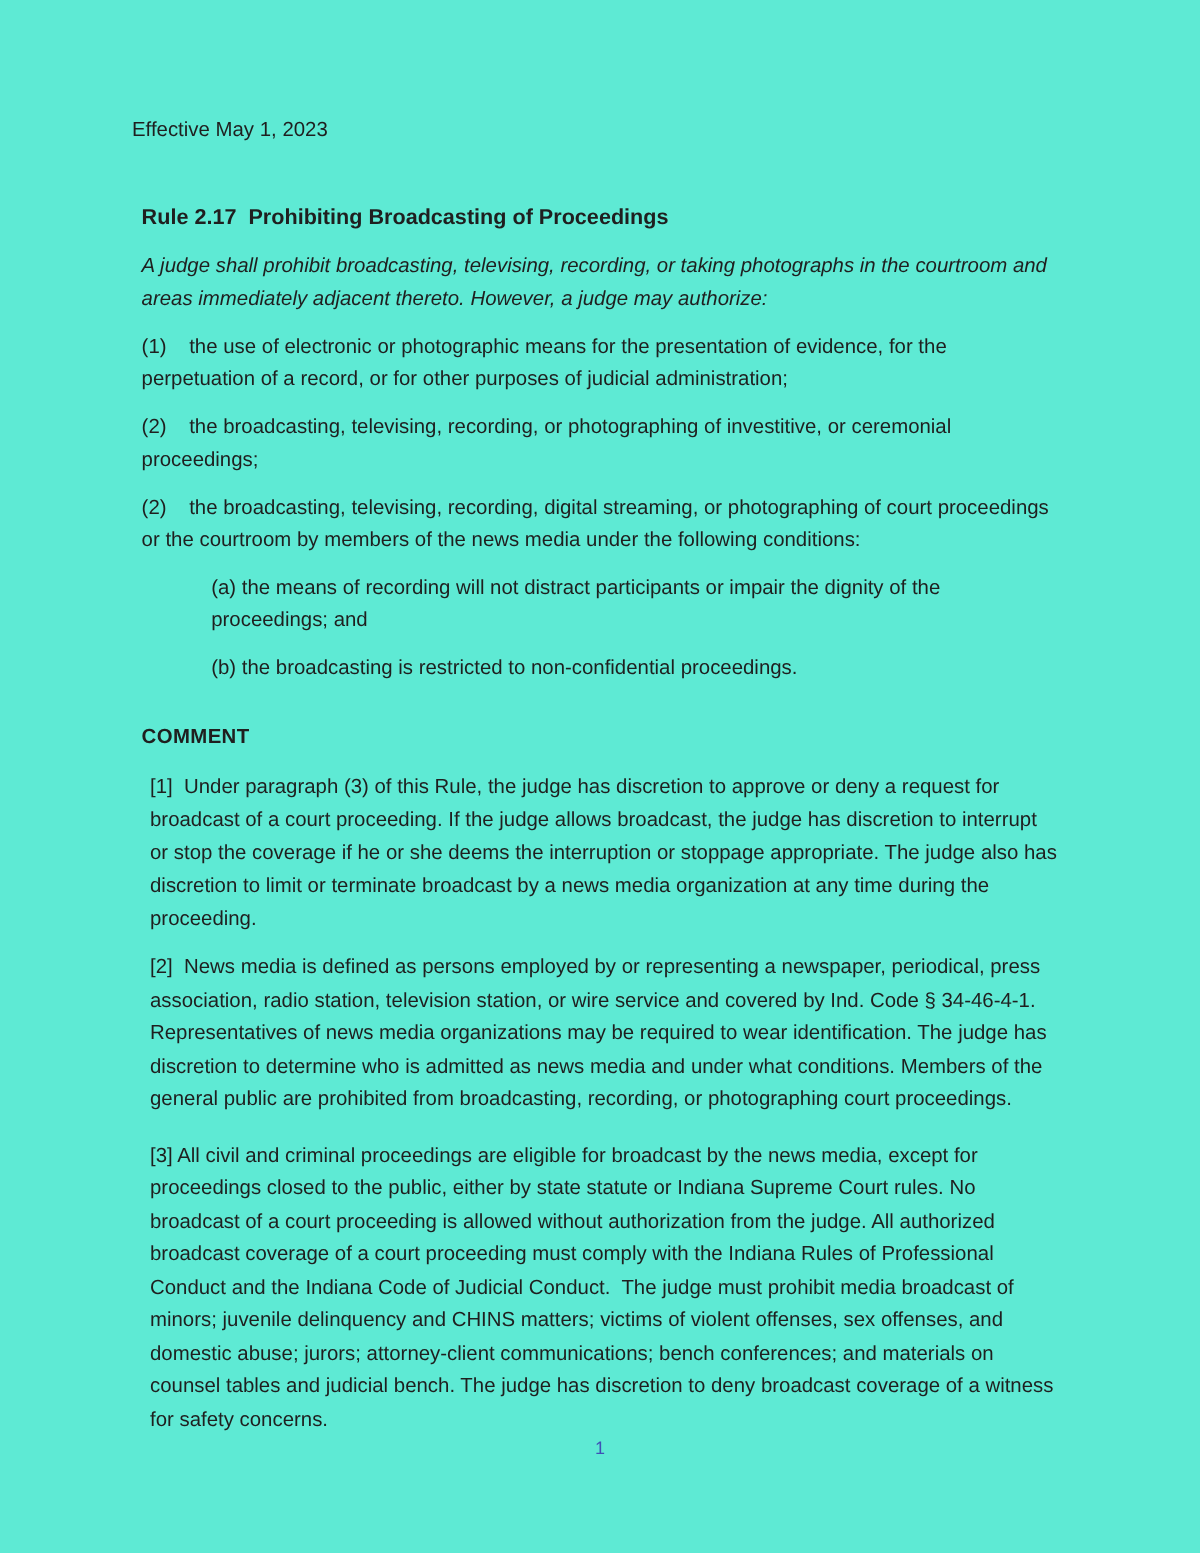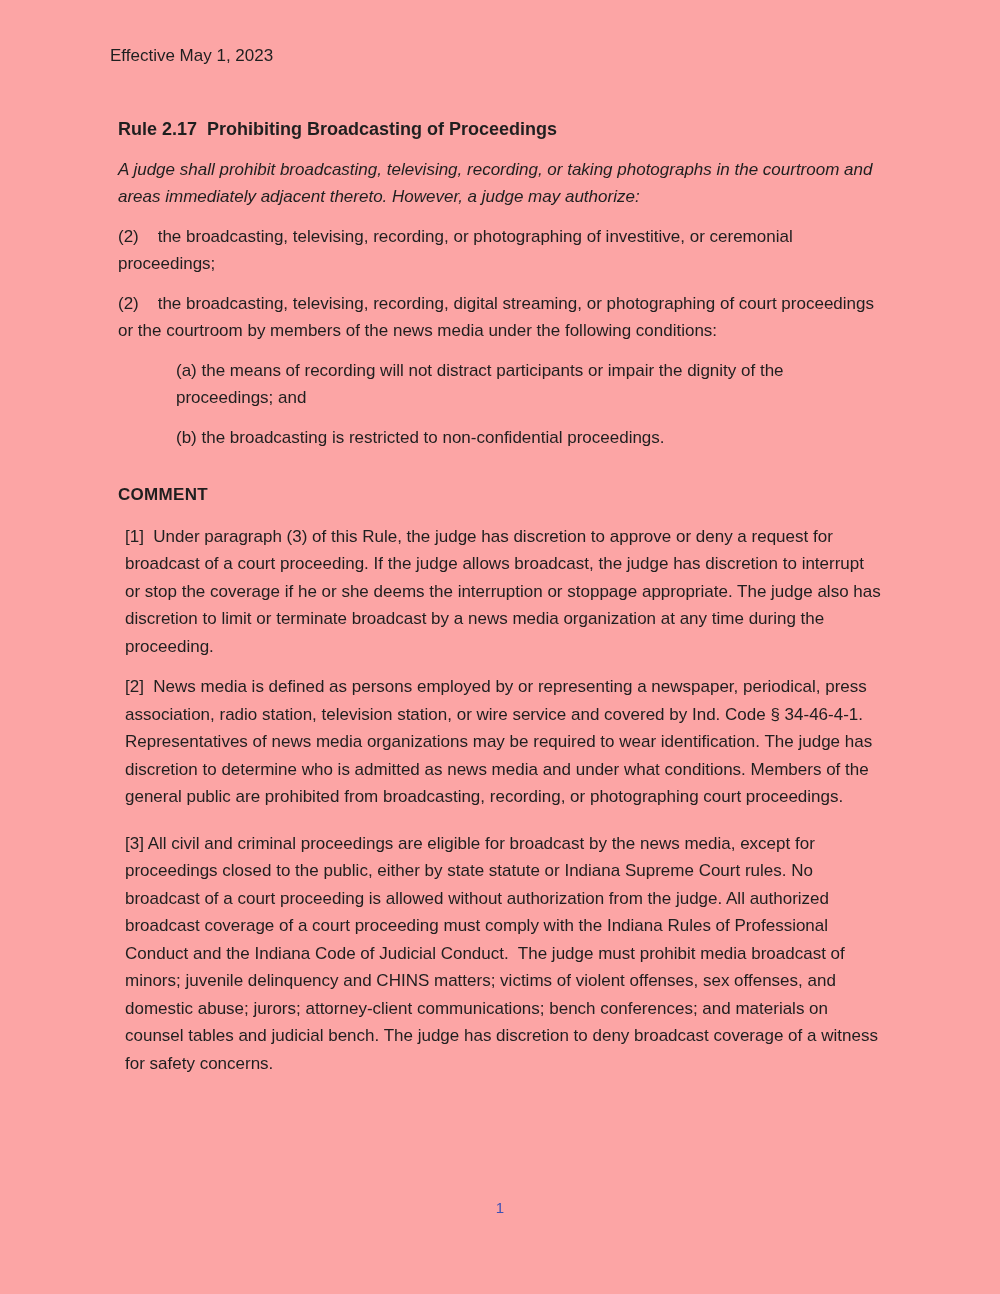--- a/index.html
+++ b/index.html
@@ -5,22 +5,22 @@
   html, body {
     margin: 0;
     padding: 0;
     background: #ffffff;
   }
   .page {
     position: relative;
     width: 1000px;
     height: 1294px;
     box-sizing: border-box;
-    padding: 42px 118px 0 118px;
-    background: #fca5a5;
+    padding: 94px 118px 0 118px;
+    background: #5eead4;
     font-family: "Liberation Sans", "DejaVu Sans", sans-serif;
     font-size: 17px;
     line-height: 27.5px;
     color: #1f1f1f;
     overflow: hidden;
   }
   .effective-date {
     margin: 0 0 0 -8px;
     white-space: pre-wrap;
   }
@@ -73,20 +73,21 @@
 <body>
 
 <div class="page">
 
   <div class="effective-date">Effective May 1, 2023</div>
 
   <h1 class="rule-title">Rule 2.17  Prohibiting Broadcasting of Proceedings</h1>
 
   <p class="body-para">A judge shall prohibit broadcasting, televising, recording, or taking photographs in the courtroom and areas immediately adjacent thereto. However, a judge may authorize:</p>
 
+  <p class="list-item">(1)    the use of electronic or photographic means for the presentation of evidence, for the perpetuation of a record, or for other purposes of judicial administration;</p>
 
   <p class="list-item">(2)    the broadcasting, televising, recording, or photographing of investitive, or ceremonial proceedings;</p>
 
   <p class="list-item">(2)    the broadcasting, televising, recording, digital streaming, or photographing of court proceedings or the courtroom by members of the news media under the following conditions:</p>
 
   <p class="sub-item">(a) the means of recording will not distract participants or impair the dignity of the proceedings; and</p>
 
   <p class="sub-item">(b) the broadcasting is restricted to non-confidential proceedings.</p>
 
   <h2 class="comment-heading">COMMENT</h2>

